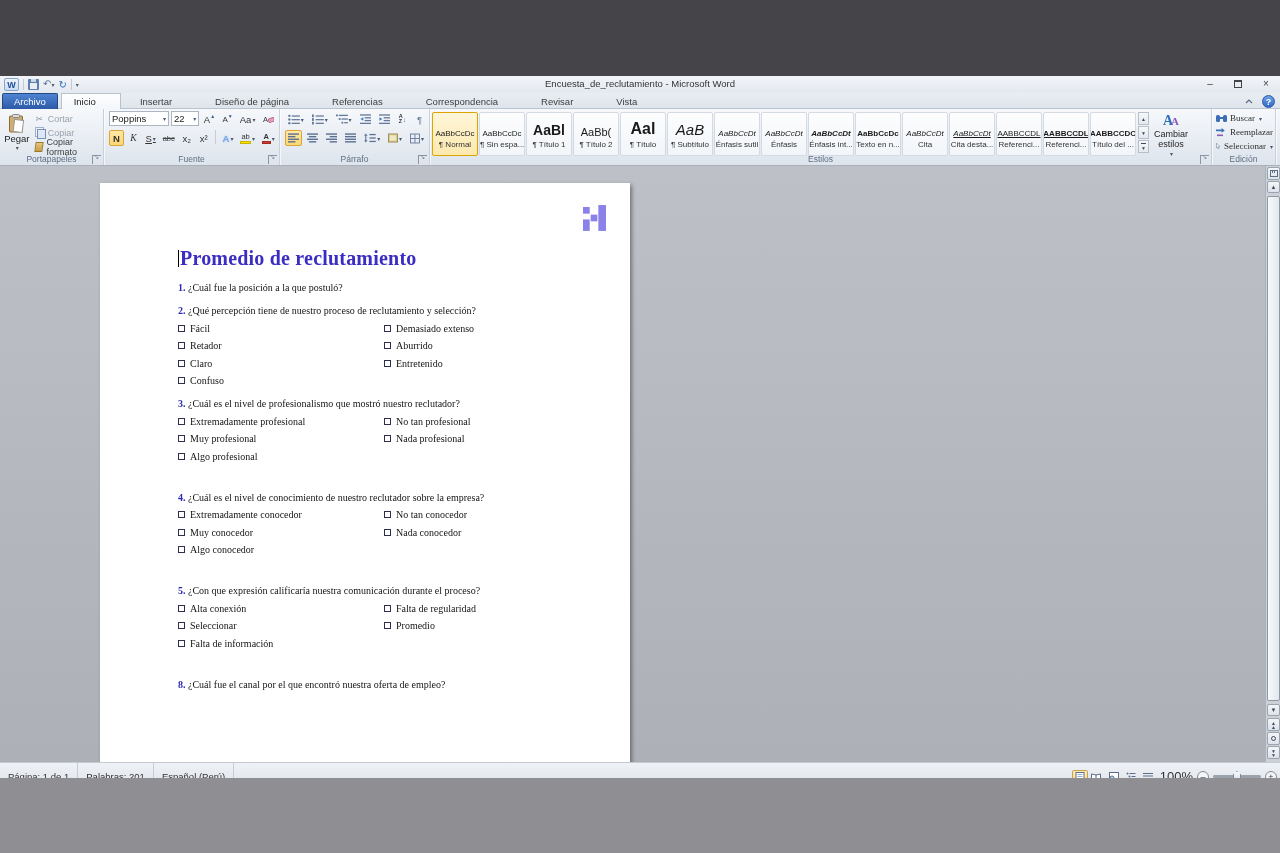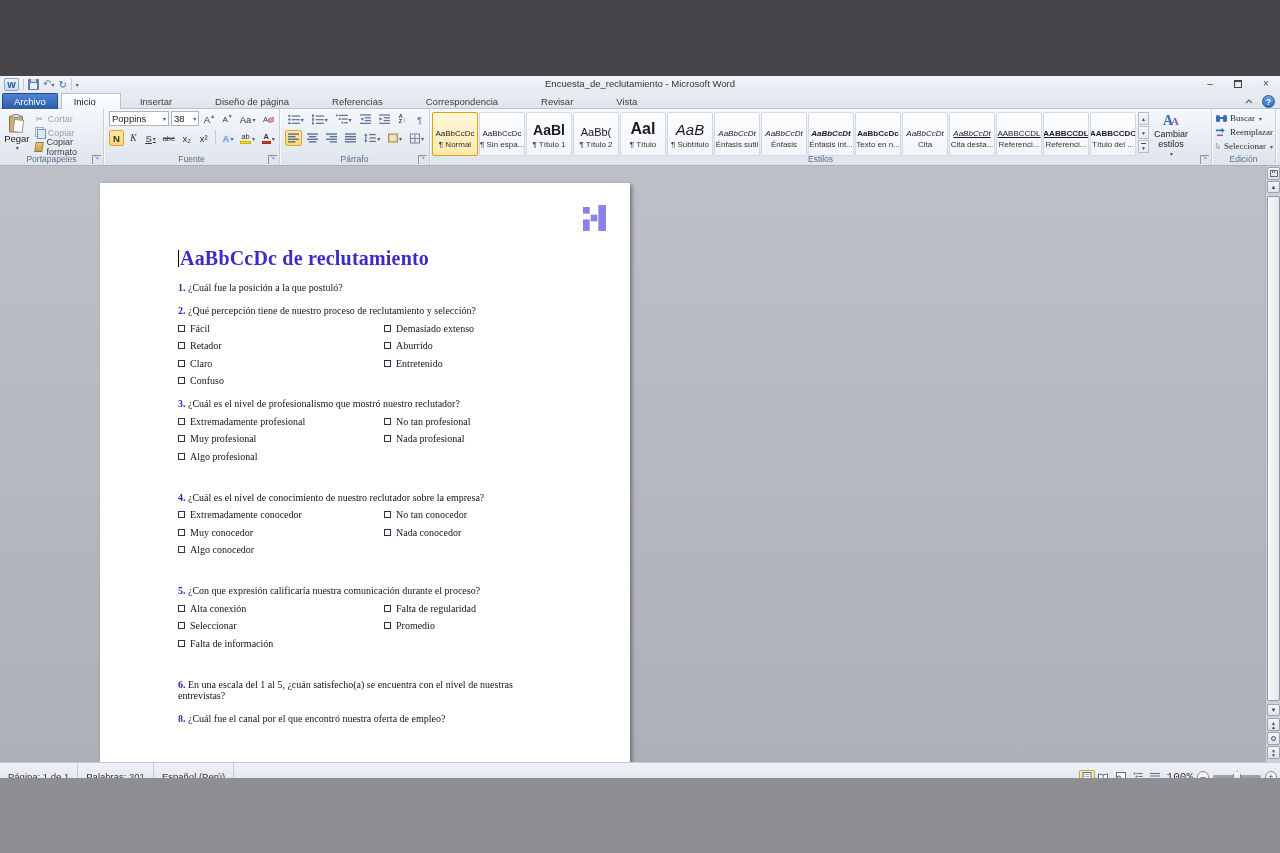--- a/index.html
+++ b/index.html
@@ -172,21 +172,21 @@
   .sb-right { position:absolute; right:3px; top:0; height:100%; display:flex; align-items:center; gap:4px; }
   .views { display:flex; gap:1px; }
   .view-btn { width:16px; height:13px; display:flex; align-items:center; justify-content:center;
     border:1px solid transparent; border-radius:2px; }
   .view-btn.selected { border-color:#caa24a; background:linear-gradient(#fdeec0,#fbd981); }
   .zoom-circle { width:12px; height:12px; border-radius:50%; border:1px solid #848b94; background:#f4f6f8;
     display:flex; align-items:center; justify-content:center; font-size:9px; color:#444; line-height:10px; }
   .slider-track { position:relative; width:48px; height:3px; background:#9aa2ac; border-radius:2px; }
   .slider-thumb { position:absolute; left:20px; top:-4px; width:8px; height:10px; background:linear-gradient(#f7f8fa,#dde2e8);
     border:1px solid #7d8692; clip-path:polygon(50% 0,100% 35%,100% 100%,0 100%,0 35%); }
-  .sb-zoom { font-size:11px;font-family:Liberation Mono, monospace; }
+  .sb-zoom { font-size:13px; }
 </style>
 </head>
 <body>
 
 <div class="stage">
   <div class="band-top"></div>
 
   <div class="app">
 
     <div class="titlebar">
@@ -264,21 +264,21 @@
         <span class="launcher"></span>
       </div>
 
       <div class="rgroup g-font">
         <div class="frow">
           <div class="combo combo-font">
             <span>Poppins</span>
               <span class="cc">▾</span>
           </div>
           <div class="combo combo-size">
-            <span>38</span>
+            <span>22</span>
               <span class="cc">▾</span>
           </div>
           <div class="fbtn">
               <span>A</span>
               <span class="tiny-mark">▲</span>
             </div>
           <div class="fbtn">
               <span style="font-size:8px">A</span>
               <span class="tiny-mark">▼</span>
             </div>
@@ -591,21 +591,21 @@
         <div class="page-logo">
           <svg width="23" height="26" viewBox="0 0 24 27">
               <g fill="#8b82e9">
                 <rect x="0" y="2" width="7" height="7"></rect>
                 <rect x="0" y="15" width="7" height="12"></rect>
                 <rect x="8" y="10" width="7" height="7"></rect>
                 <rect x="16" y="0" width="8" height="27"></rect>
               </g>
             </svg>
         </div>
-        <div class="doc-title"><span class="caret-cursor"></span><span>AaBbCcDc de reclutamiento</span></div>
+        <div class="doc-title"><span class="caret-cursor"></span><span>Promedio de reclutamiento</span></div>
         <div>
             <div class="q">
               <div><span class="q-num">1.</span><span> ¿Cuál fue la posición a la que postuló?</span></div>
             </div>
             <div class="q">
               <div><span class="q-num">2.</span><span> ¿Qué percepción tiene de nuestro proceso de reclutamiento y selección?</span></div>
               <div class="opt-row">
                 <span class="opt opt-left">
                   <span class="cbx"></span>
                   <span>Fácil</span>
@@ -721,23 +721,20 @@
                   <span class="cbx"></span>
                   <span>Promedio</span>
                 </span>
               </div>
               <div class="opt-row">
                 <span class="opt opt-left">
                   <span class="cbx"></span>
                   <span>Falta de información</span>
                 </span>
               </div>
-            </div>
-            <div class="q">
-              <div><span class="q-num">6.</span><span> En una escala del 1 al 5, ¿cuán satisfecho(a) se encuentra con el nivel de nuestras entrevistas?</span></div>
             </div>
             <div class="q">
               <div><span class="q-num">8.</span><span> ¿Cuál fue el canal por el que encontró nuestra oferta de empleo?</span></div>
             </div>
           </div>
       </div>
 
       <div class="vscroll">
         <div class="vs-btn" style="height:13px">
           <svg width="8" height="7" viewBox="0 0 8 7">

